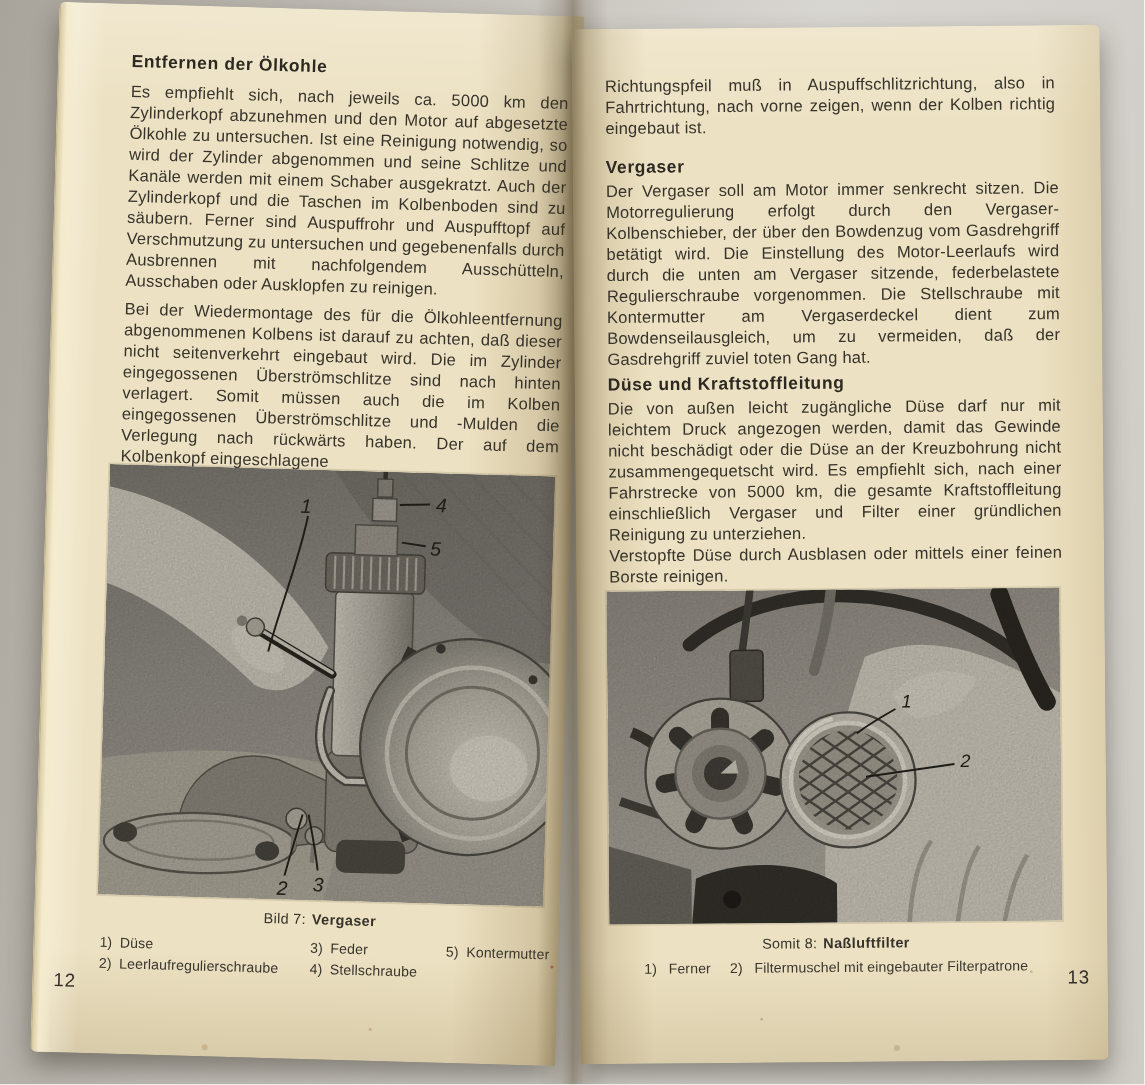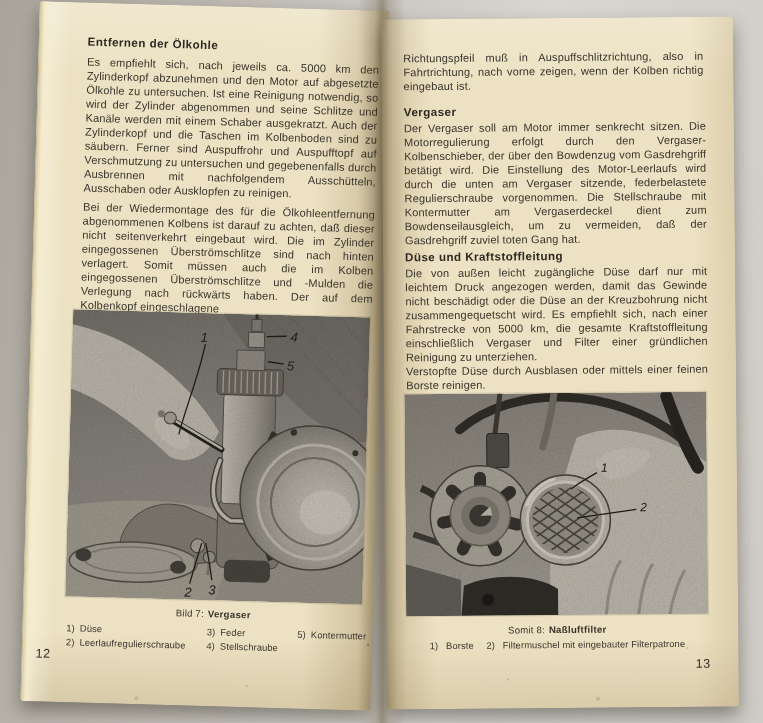--- a/index.html
+++ b/index.html
@@ -364,26 +364,26 @@
         </g>
       </svg>
     </div>
 
     <div class="caption" style="left:20px;top:606px;width:302px;">
       <span class="cap-label">Somit 8:</span><b>Naßluftfilter</b>
     </div>
 
     <div class="legend legend8" style="left:10px;top:620px;width:322px;">
       <span class="litem">
-        <span class="lnum">1)</span> <span>Borste</span>
+        <span class="lnum">1)</span> <span>Ferner</span>
       </span>
       <span class="litem">
         <span class="lnum">2)</span> <span>Filtermuschel mit eingebauter Filterpatrone</span>
       </span>
     </div>
 
-    <div class="pagenum" style="right:28px;top:628px;margin-top:12px;">13</div>
+    <div class="pagenum" style="right:12px;top:628px;">13</div>
 
     <div class="specks" style="left:120px;top:660px;background:rgba(150,110,55,.35);box-shadow:90px 20px 0 1px rgba(150,110,55,.28), 180px -30px 0 rgba(150,110,55,.3);"></div>
   </div>
 
   <div class="gutter-shadow"></div>
 </div>
 
 </body></html>

